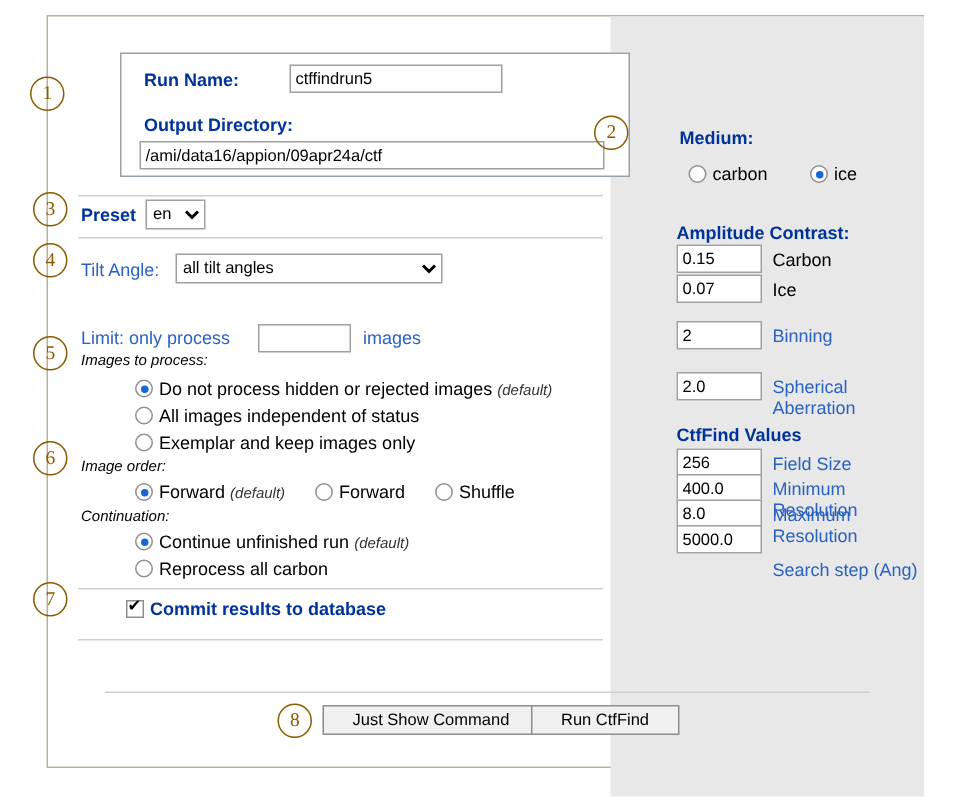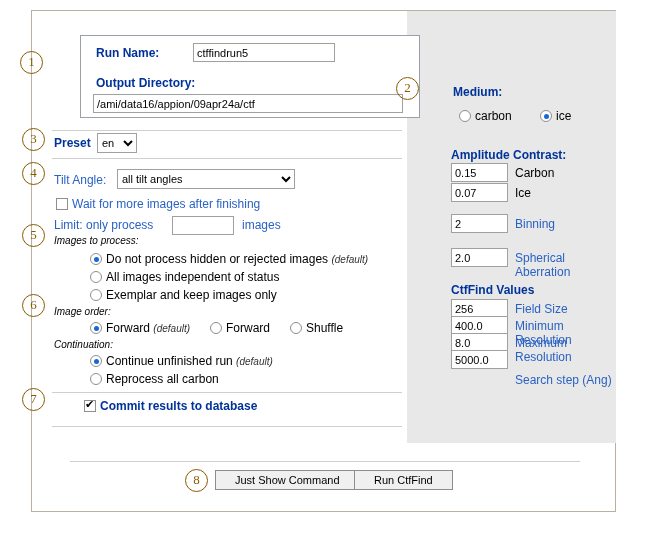--- a/index.html
+++ b/index.html
@@ -25,21 +25,21 @@
     border: 1px solid #b8b0a0;
     background: #ffffff;
     box-sizing: border-box;
   }
   
   .right-col {
     position: absolute;
     left: 375px;
     top: 0px;
     width: 209px;
-    height: 432px;
+    height: 520px;
     background: #e8e8e8;
     box-sizing: border-box;
   }
   
   .blue-bold {
     color: #00339a;
     font-weight: bold;
     font-size: 12px;
   }
   .blue-plain {
@@ -227,23 +227,20 @@
       <option>en</option>
     </select>
 
     <div class="hr" style="left:20px; top:147px; width:350px;"></div>
 
     <div class="abs blue-plain" style="left:22px; top:162px;">Tilt Angle:</div>
     <select class="sel abs" style="left:85px; top:158px; width:178px;">
       <option>all tilt angles</option>
     </select>
 
-    <div class="opt-row" style="left:24px; top:186px;">
-      <span class="cbox"></span><span class="blue-plain">Wait for more images after finishing</span>
-    </div>
 
     <div class="opt-row" style="left:22px; top:207px;">
       <span class="blue-plain">Limit: only process</span>
     </div>
     <input class="txt abs" style="left: 140px; top: 205px; width: 62px;" value="">
     <div class="abs blue-plain" style="left:210px; top:207px;">images</div>
 
     <div class="abs ital" style="left:22px; top:224px;">Images to process:</div>
 
     <div class="opt-row" style="left:58px; top:241px;">

